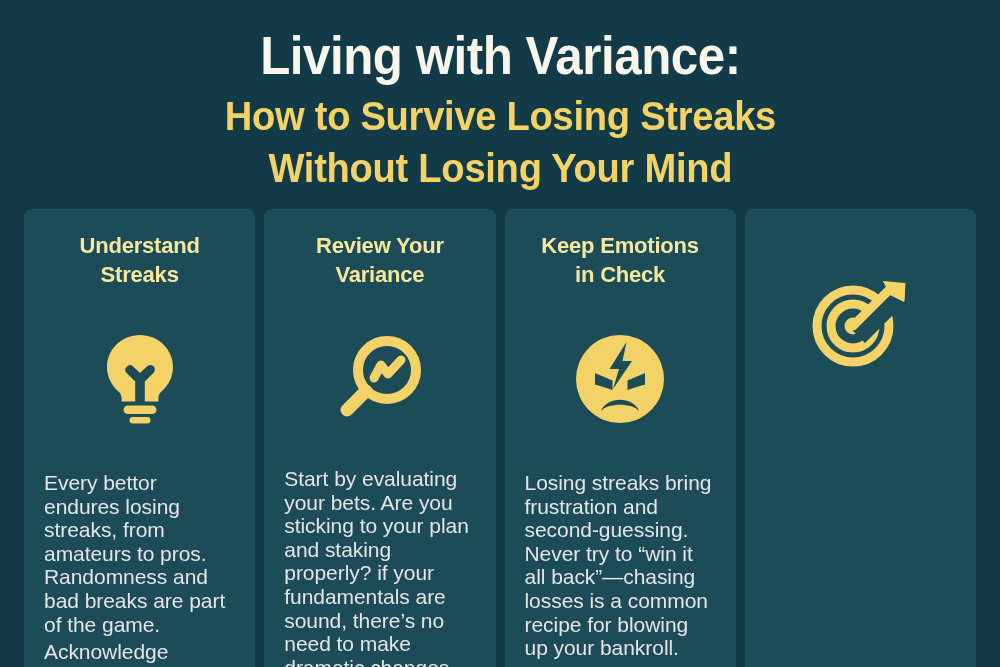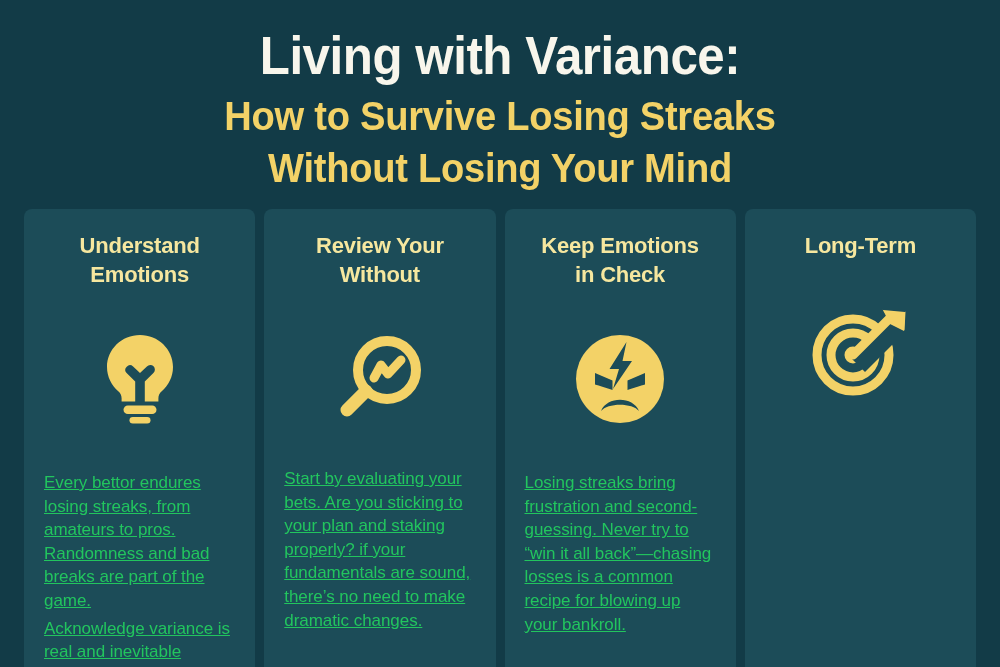--- a/index.html
+++ b/index.html
@@ -17,20 +17,21 @@
     -webkit-font-smoothing: antialiased;
   }
 
   .infographic {
     position: relative;
     width: 1000px;
     height: 510px;
     background: #123b47;
     display: flex;
     flex-direction: column;
+    align-items: center;
   }
 
   
   .header {
     padding: 28px 24px 0 24px;
     text-align: center;
     flex: 0 0 auto;
   }
 
   .title-main {
@@ -99,25 +100,24 @@
   }
   .card-icon svg { display: block; }
 
   .card-body {
     margin-top: 14px;
     width: 100%;
     text-align: left;
   }
 
   .card-body p {
-    font-size: 17px;
+    font-size: 21px;
     line-height: 23.6px;
-    color: #22c55e;
+    color: #e5e5e5;
     letter-spacing: -0.05px;
-    text-decoration: underline;
   }
   .card-body p + p { margin-top: 4px; }
 
   
   .card-1 .card-icon { height: 100px; }
   .card-3 .card-icon { height: 100px; }
 </style>
 </head>
 <body>
 
@@ -129,21 +129,21 @@
       <span class="sub-line">How to Survive Losing Streaks</span>
       <span class="sub-line">Without Losing Your Mind</span>
     </div>
   </div>
 
   <div class="cards">
 
     <div class="card card-1">
       <div class="card-title">
         <span class="t-line">Understand</span>
-        <span class="t-line">Emotions</span>
+        <span class="t-line">Streaks</span>
       </div>
       <div class="card-icon">
         <svg width="74" height="92" viewBox="0 0 74 92" fill="none" aria-hidden="true">
 
           <path fill="#f3d267" fill-rule="evenodd" d="
             M37 2
             C18.8 2 4 16.3 4 34.1
             c0 9.9 4.6 18.3 11 23.9
             c2.4 2.1 3.6 4.3 3.6 7.3
             v3.2
@@ -169,21 +169,21 @@
       </div>
       <div class="card-body">
         <p>Every bettor endures losing streaks, from amateurs to pros. Randomness and bad breaks are part of the game.</p>
         <p>Acknowledge variance is real and inevitable</p>
       </div>
     </div>
 
     <div class="card card-2">
       <div class="card-title">
         <span class="t-line">Review Your</span>
-        <span class="t-line">Without</span>
+        <span class="t-line">Variance</span>
       </div>
       <div class="card-icon">
         <svg width="90" height="90" viewBox="0 0 90 90" fill="none" aria-hidden="true">
 
           <line x1="31" y1="59" x2="12" y2="78" stroke="#f3d267" stroke-width="13" stroke-linecap="round"></line>
 
           <circle cx="52" cy="38" r="29" stroke="#f3d267" stroke-width="10" fill="none"></circle>
 
           <polyline points="39,46 46,33 53,42 66,28" stroke="#f3d267" stroke-width="9" stroke-linecap="round" stroke-linejoin="round" fill="none"></polyline>
         </svg>
@@ -216,21 +216,20 @@
           <circle cx="46" cy="46" r="44" fill="#f3d267" mask="url(#angryMask)"></circle>
         </svg>
       </div>
       <div class="card-body">
         <p>Losing streaks bring frustration and second-guessing. Never try to “win it all back”—chasing losses is a common recipe for blowing up your bankroll.</p>
       </div>
     </div>
 
     <div class="card card-4">
       <div class="card-title">
-        <span class="t-line">Long-Term</span>
       </div>
       <div class="card-icon">
         <svg width="98" height="96" viewBox="0 0 98 96" fill="none" aria-hidden="true">
           <defs>
             <mask id="targetMask">
               <rect x="0" y="0" width="98" height="96" fill="#fff"></rect>
 
               <path d="M40 58 L78 20 L92 34 L54 72 Z" fill="#000"></path>
             </mask>
           </defs>

